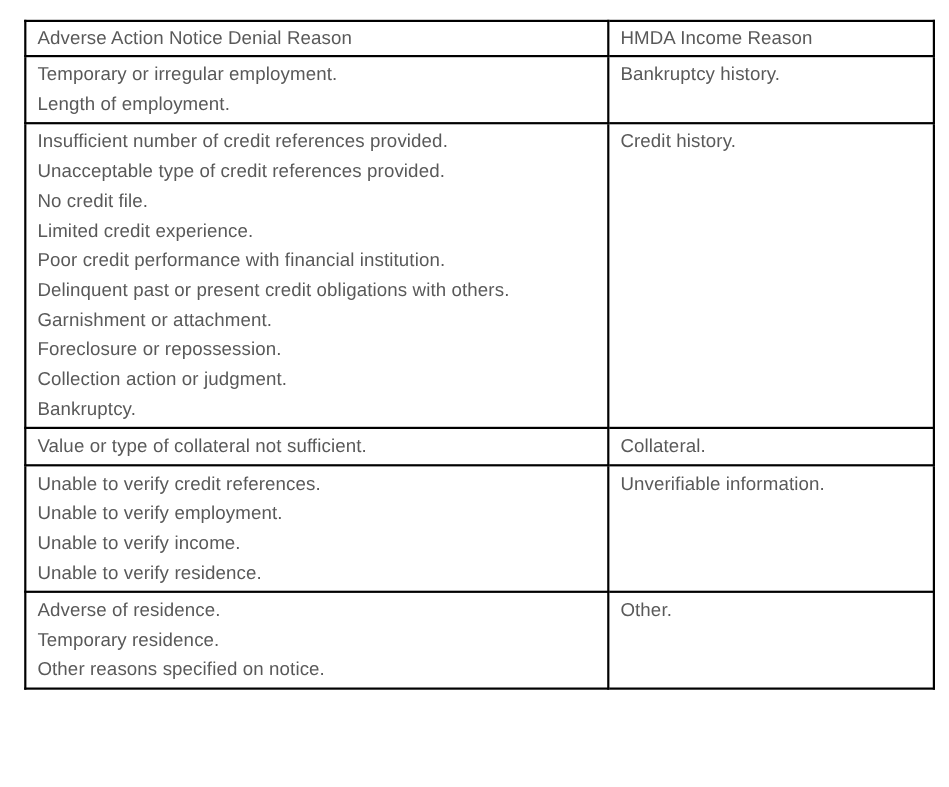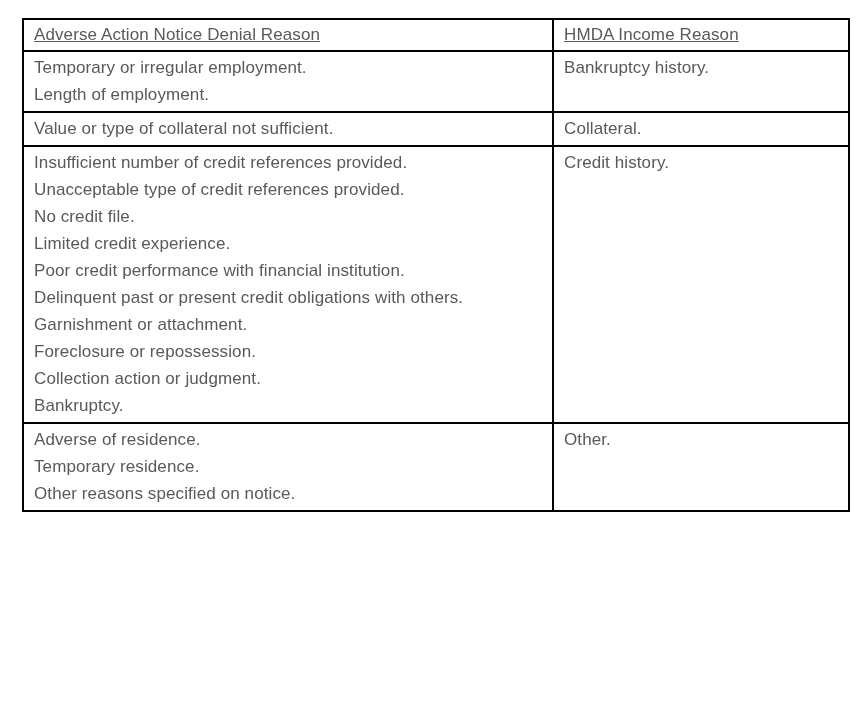--- a/index.html
+++ b/index.html
@@ -32,21 +32,20 @@
     padding: 2px 10px 3px 10px;
     font-size: 17px;
     line-height: 27px;
     color: #595959;
     font-weight: normal;
     letter-spacing: 0.1px;
   }
   table.denial-table th {
     padding-top: 1px;
     padding-bottom: 2px;
-    text-decoration: underline;
   }
   col.col-adverse { width: 530px; }
   col.col-hmda    { width: 296px; }
   .reason-line {
     white-space: nowrap;
     overflow: hidden;
   }
 </style>
 </head>
 <body>
@@ -66,41 +65,50 @@
     <tbody>
       <tr>
         <td>
           <div class="reason-line">Temporary or irregular employment.</div>
           <div class="reason-line">Length of employment.</div>
         </td>
         <td>Bankruptcy history.</td>
       </tr>
       <tr>
         <td>
-          <div class="reason-line">Value or type of collateral not sufficient.</div>
-        </td>
-        <td>Collateral.</td>
-      </tr>
-      <tr>
-        <td>
           <div class="reason-line">Insufficient number of credit references provided.</div>
           <div class="reason-line">Unacceptable type of credit references provided.</div>
           <div class="reason-line">No credit file.</div>
           <div class="reason-line">Limited credit experience.</div>
           <div class="reason-line">Poor credit performance with financial institution.</div>
           <div class="reason-line">Delinquent past or present credit obligations with others.</div>
           <div class="reason-line">Garnishment or attachment.</div>
           <div class="reason-line">Foreclosure or repossession.</div>
           <div class="reason-line">Collection action or judgment.</div>
           <div class="reason-line">Bankruptcy.</div>
         </td>
         <td>Credit history.</td>
       </tr>
       <tr>
         <td>
+          <div class="reason-line">Value or type of collateral not sufficient.</div>
+        </td>
+        <td>Collateral.</td>
+      </tr>
+      <tr>
+        <td>
+          <div class="reason-line">Unable to verify credit references.</div>
+          <div class="reason-line">Unable to verify employment.</div>
+          <div class="reason-line">Unable to verify income.</div>
+          <div class="reason-line">Unable to verify residence.</div>
+        </td>
+        <td>Unverifiable information.</td>
+      </tr>
+      <tr>
+        <td>
           <div class="reason-line">Adverse of residence.</div>
           <div class="reason-line">Temporary residence.</div>
           <div class="reason-line">Other reasons specified on notice.</div>
         </td>
         <td>Other.</td>
       </tr>
     </tbody>
   </table>
 </div>
 

